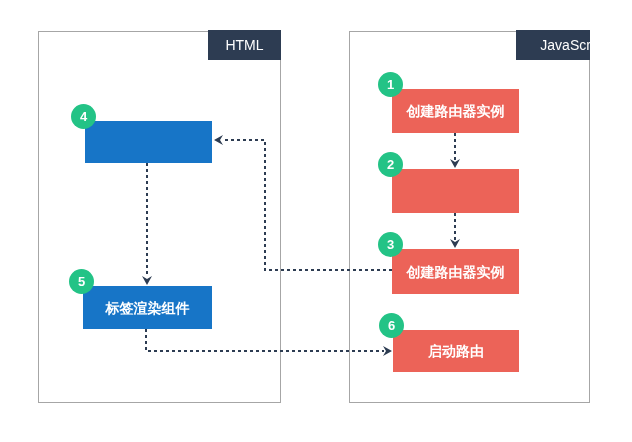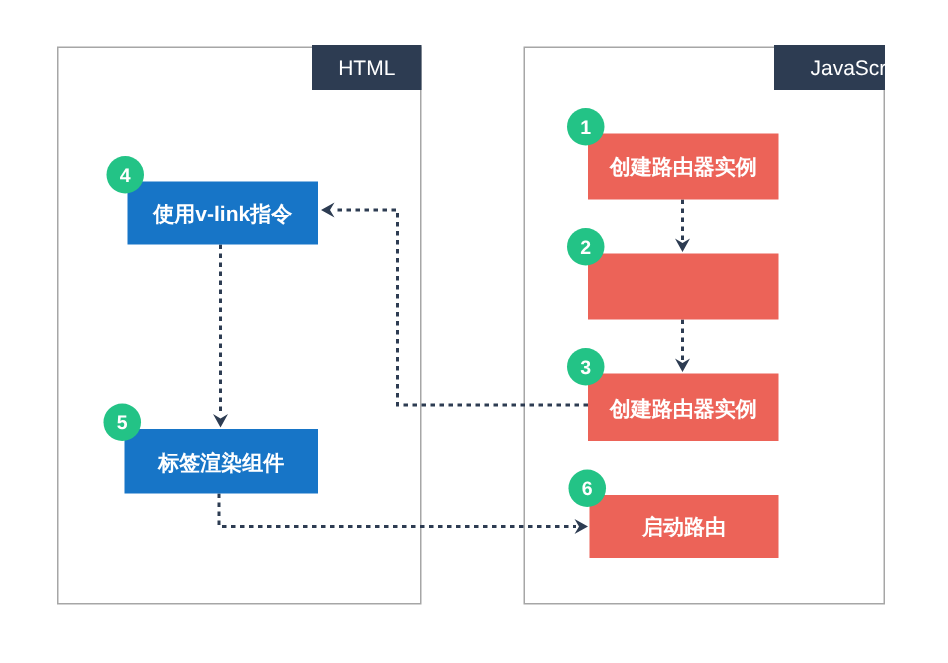--- a/index.html
+++ b/index.html
@@ -80,21 +80,20 @@
       <polygon class="head" points="142,276 147,279 152,276 147,285"></polygon>
     </g>
     <g>
       <path class="edge" d="M146 329 V351 H384"></path>
       <polygon class="head" points="383,346 386,351 383,356 392,351"></polygon>
     </g>
   </svg>
 
   <div class="node blue" style="left:85px; top:121px; width:127px; height:42px">
     <span class="badge">4</span>
-    <span class="label">使用v-link指令</span>
   </div>
 
   <div class="node blue" style="left:83px; top:286px; width:129px; height:43px">
     <span class="badge">5</span>
     <span class="label">标签渲染组件</span>
   </div>
 
   <div class="node red" style="left:392px; top:89px; width:127px; height:44px">
     <span class="badge">1</span>
     <span class="label">创建路由器实例</span>

